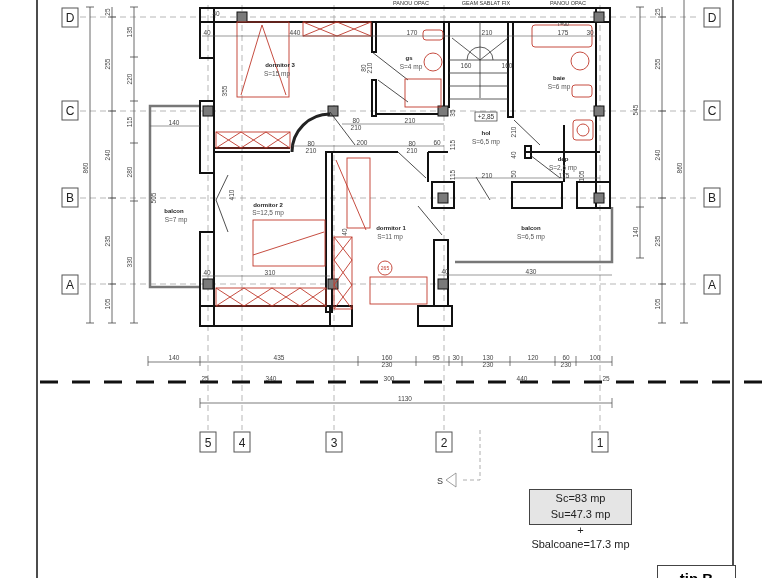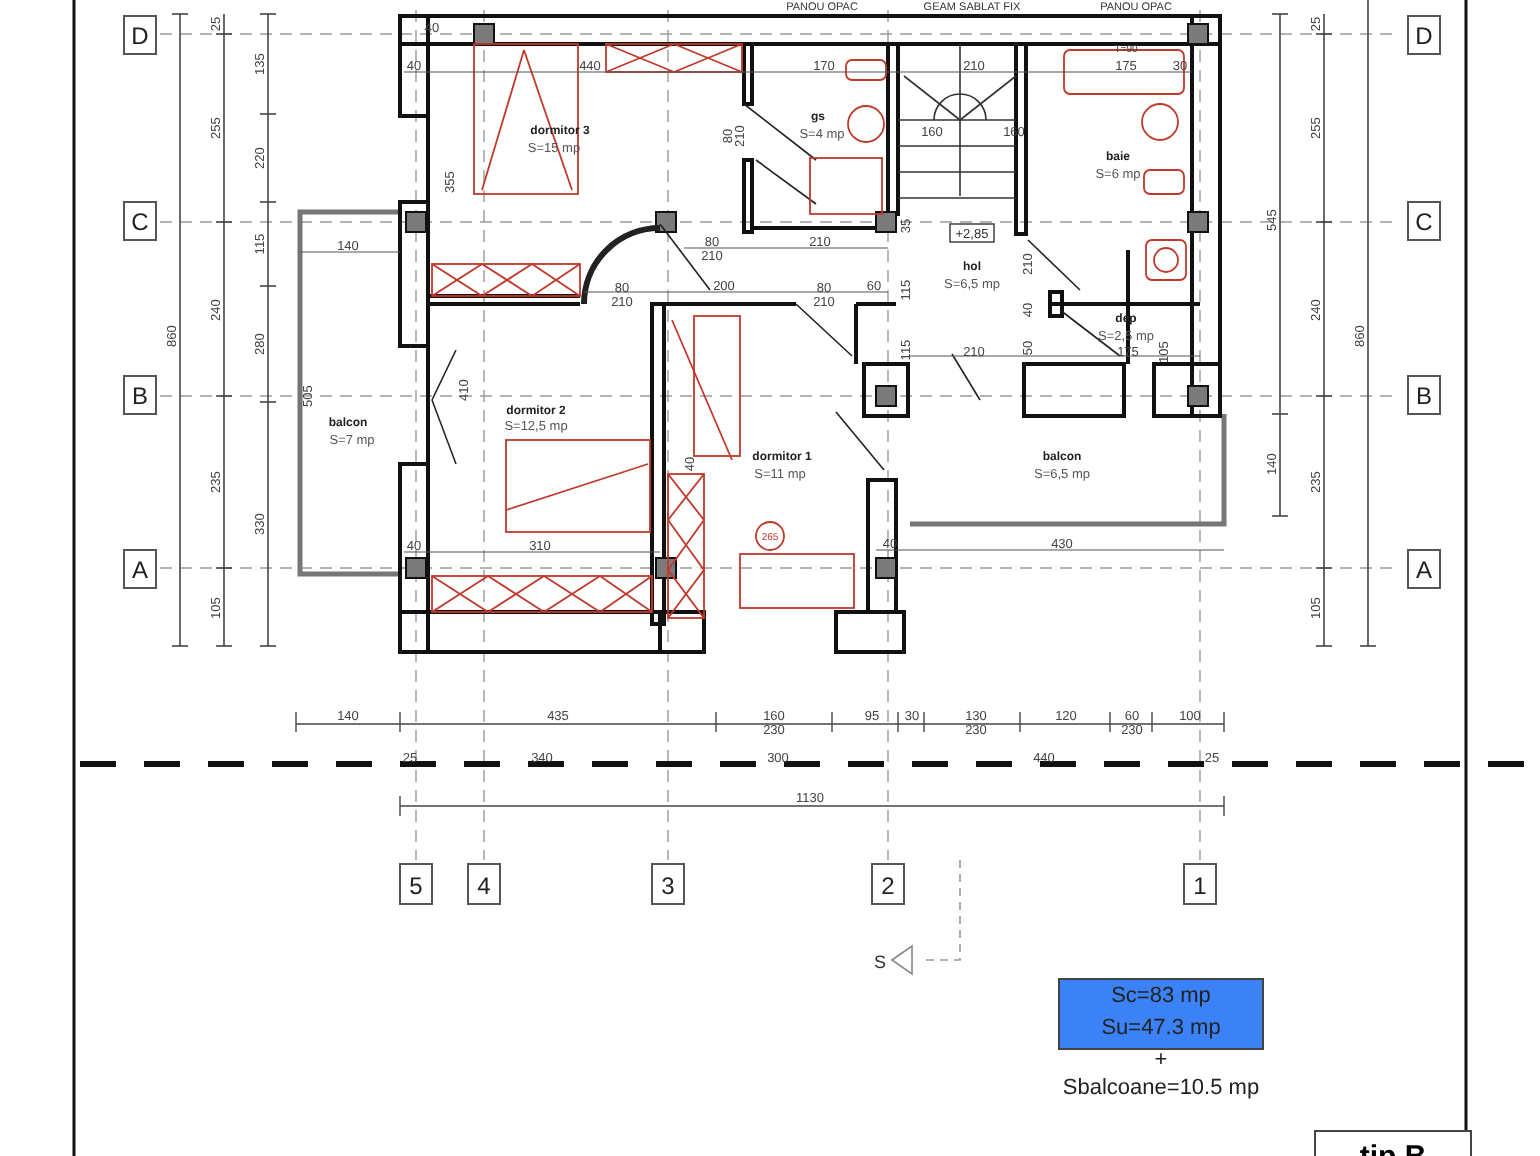--- a/index.html
+++ b/index.html
@@ -5,21 +5,21 @@
   html, body { margin:0; padding:0; background:#ffffff; }
   body { width:770px; height:578px; position:relative; overflow:hidden; font-family:"Liberation Sans", sans-serif; }
   #plan { position:absolute; left:0; top:0; width:770px; height:578px; }
   .txt { font-family:"Liberation Sans", sans-serif; fill:#333; }
   .room-name { font-weight:bold; font-size:6px; fill:#222; }
   .room-area { font-size:6.5px; fill:#555; }
   .dim { font-size:6.5px; fill:#444; }
   .axis-box { fill:#fff; stroke:#555; stroke-width:1; }
   .axis-lbl { font-size:12px; fill:#222; }
   .summary { position:absolute; font-family:"Liberation Sans", sans-serif; color:#222; font-size:11px; text-align:center; }
-  .summary-box { position:absolute; left:529px; top:489px; width:101px; height:34px; border:1px solid #444; background:#3b82f6; }
+  .summary-box { position:absolute; left:529px; top:489px; width:101px; height:34px; border:1px solid #444; background:#e5e5e5; }
   .summary-line { height:16px; line-height:16px; }
   .tip { position:absolute; left:657px; top:565px; width:77px; height:20px; border:1px solid #444; border-bottom:none; background:#fff; font-family:"Liberation Sans", sans-serif; font-weight:bold; font-size:15px; text-align:center; line-height:26px; overflow:hidden; }
 </style>
 </head>
 <body>
 
 <svg id="plan" viewBox="0 0 770 578" xmlns="http://www.w3.org/2000/svg">
 
   <line x1="37" y1="0" x2="37" y2="578" stroke="#111" stroke-width="1.5"></line>
   <line x1="733" y1="0" x2="733" y2="565" stroke="#111" stroke-width="1.5"></line>
@@ -391,15 +391,15 @@
     <polygon points="446,480 456,473 456,487" fill="none" stroke="#888" stroke-width="0.8"></polygon>
     <text class="txt" font-size="9" fill="#555" x="440" y="484" text-anchor="middle">S</text>
   </g>
 </svg>
 
 <div class="summary-box">
   <div class="summary summary-line" style="position:static;">Sc=83 mp</div>
   <div class="summary summary-line" style="position:static;">Su=47.3 mp</div>
 </div>
 <div class="summary" style="left:529px; top:524px; width:103px;">+</div>
-<div class="summary" style="left:515px; top:538px; width:131px;">Sbalcoane=10.5 mp</div>
+<div class="summary" style="left:515px; top:538px; width:131px;">Sbalcoane=17.3 mp</div>
 
 <div class="tip">tip B</div>
 
 </body></html>

